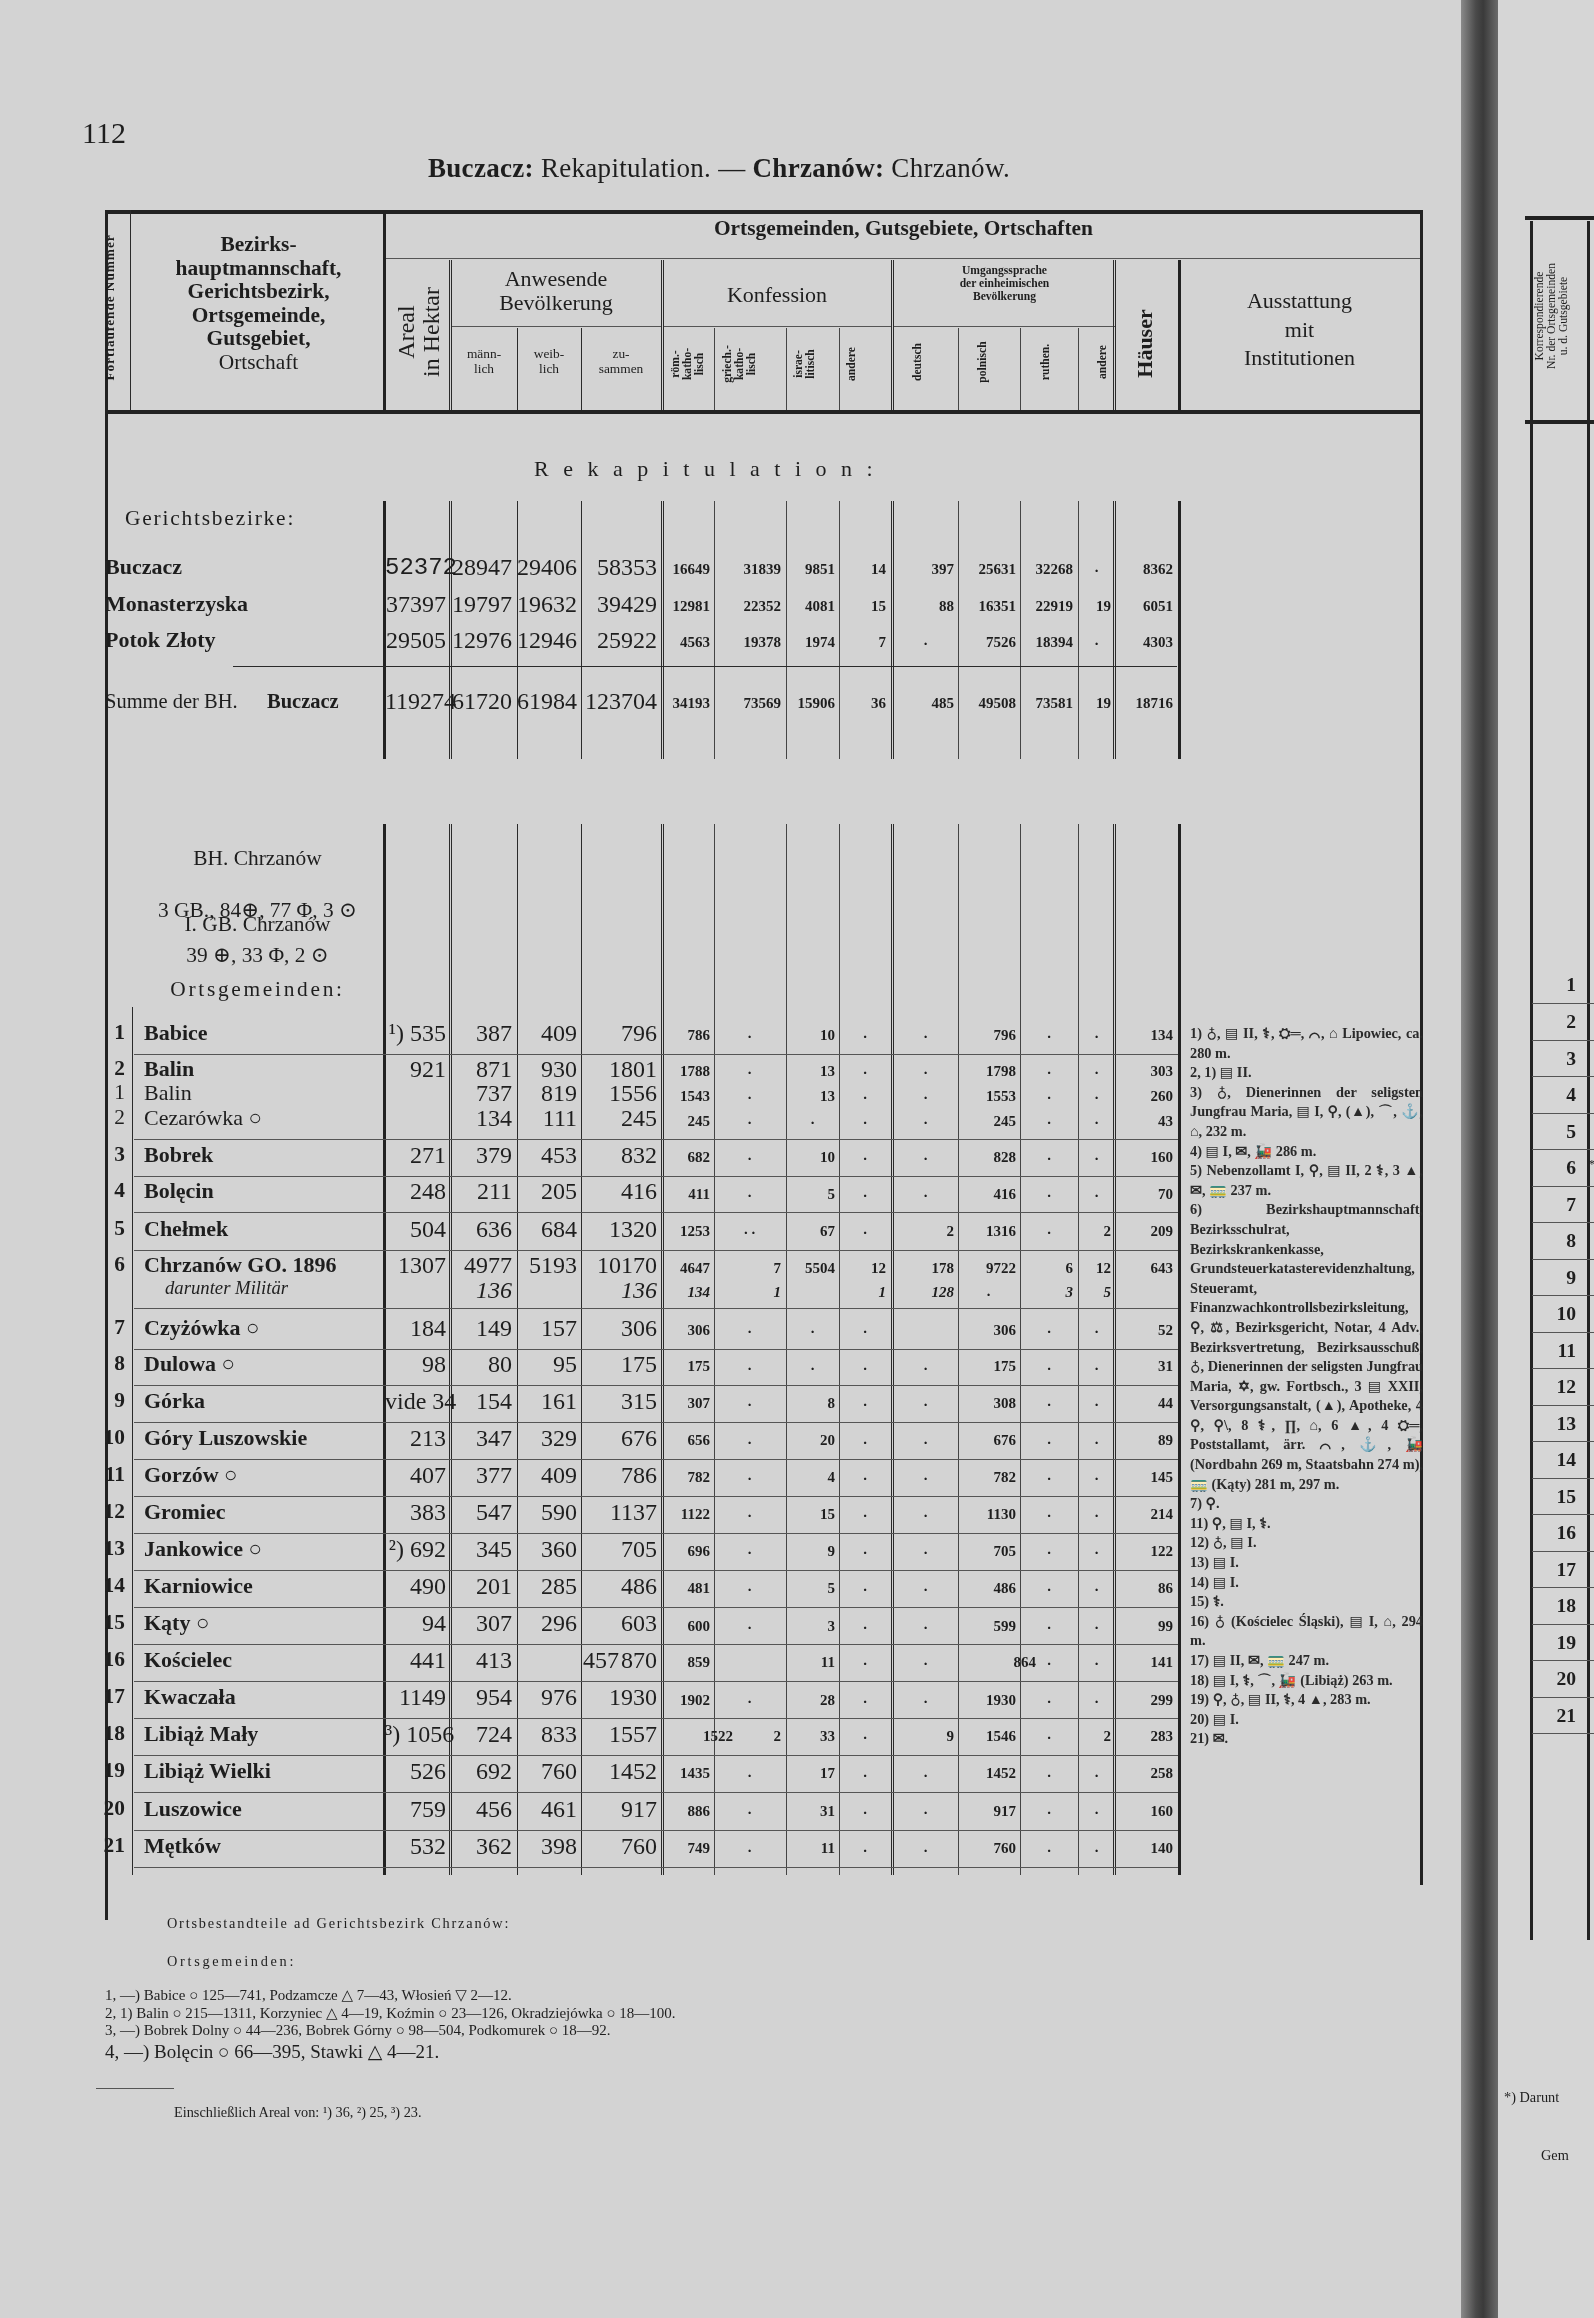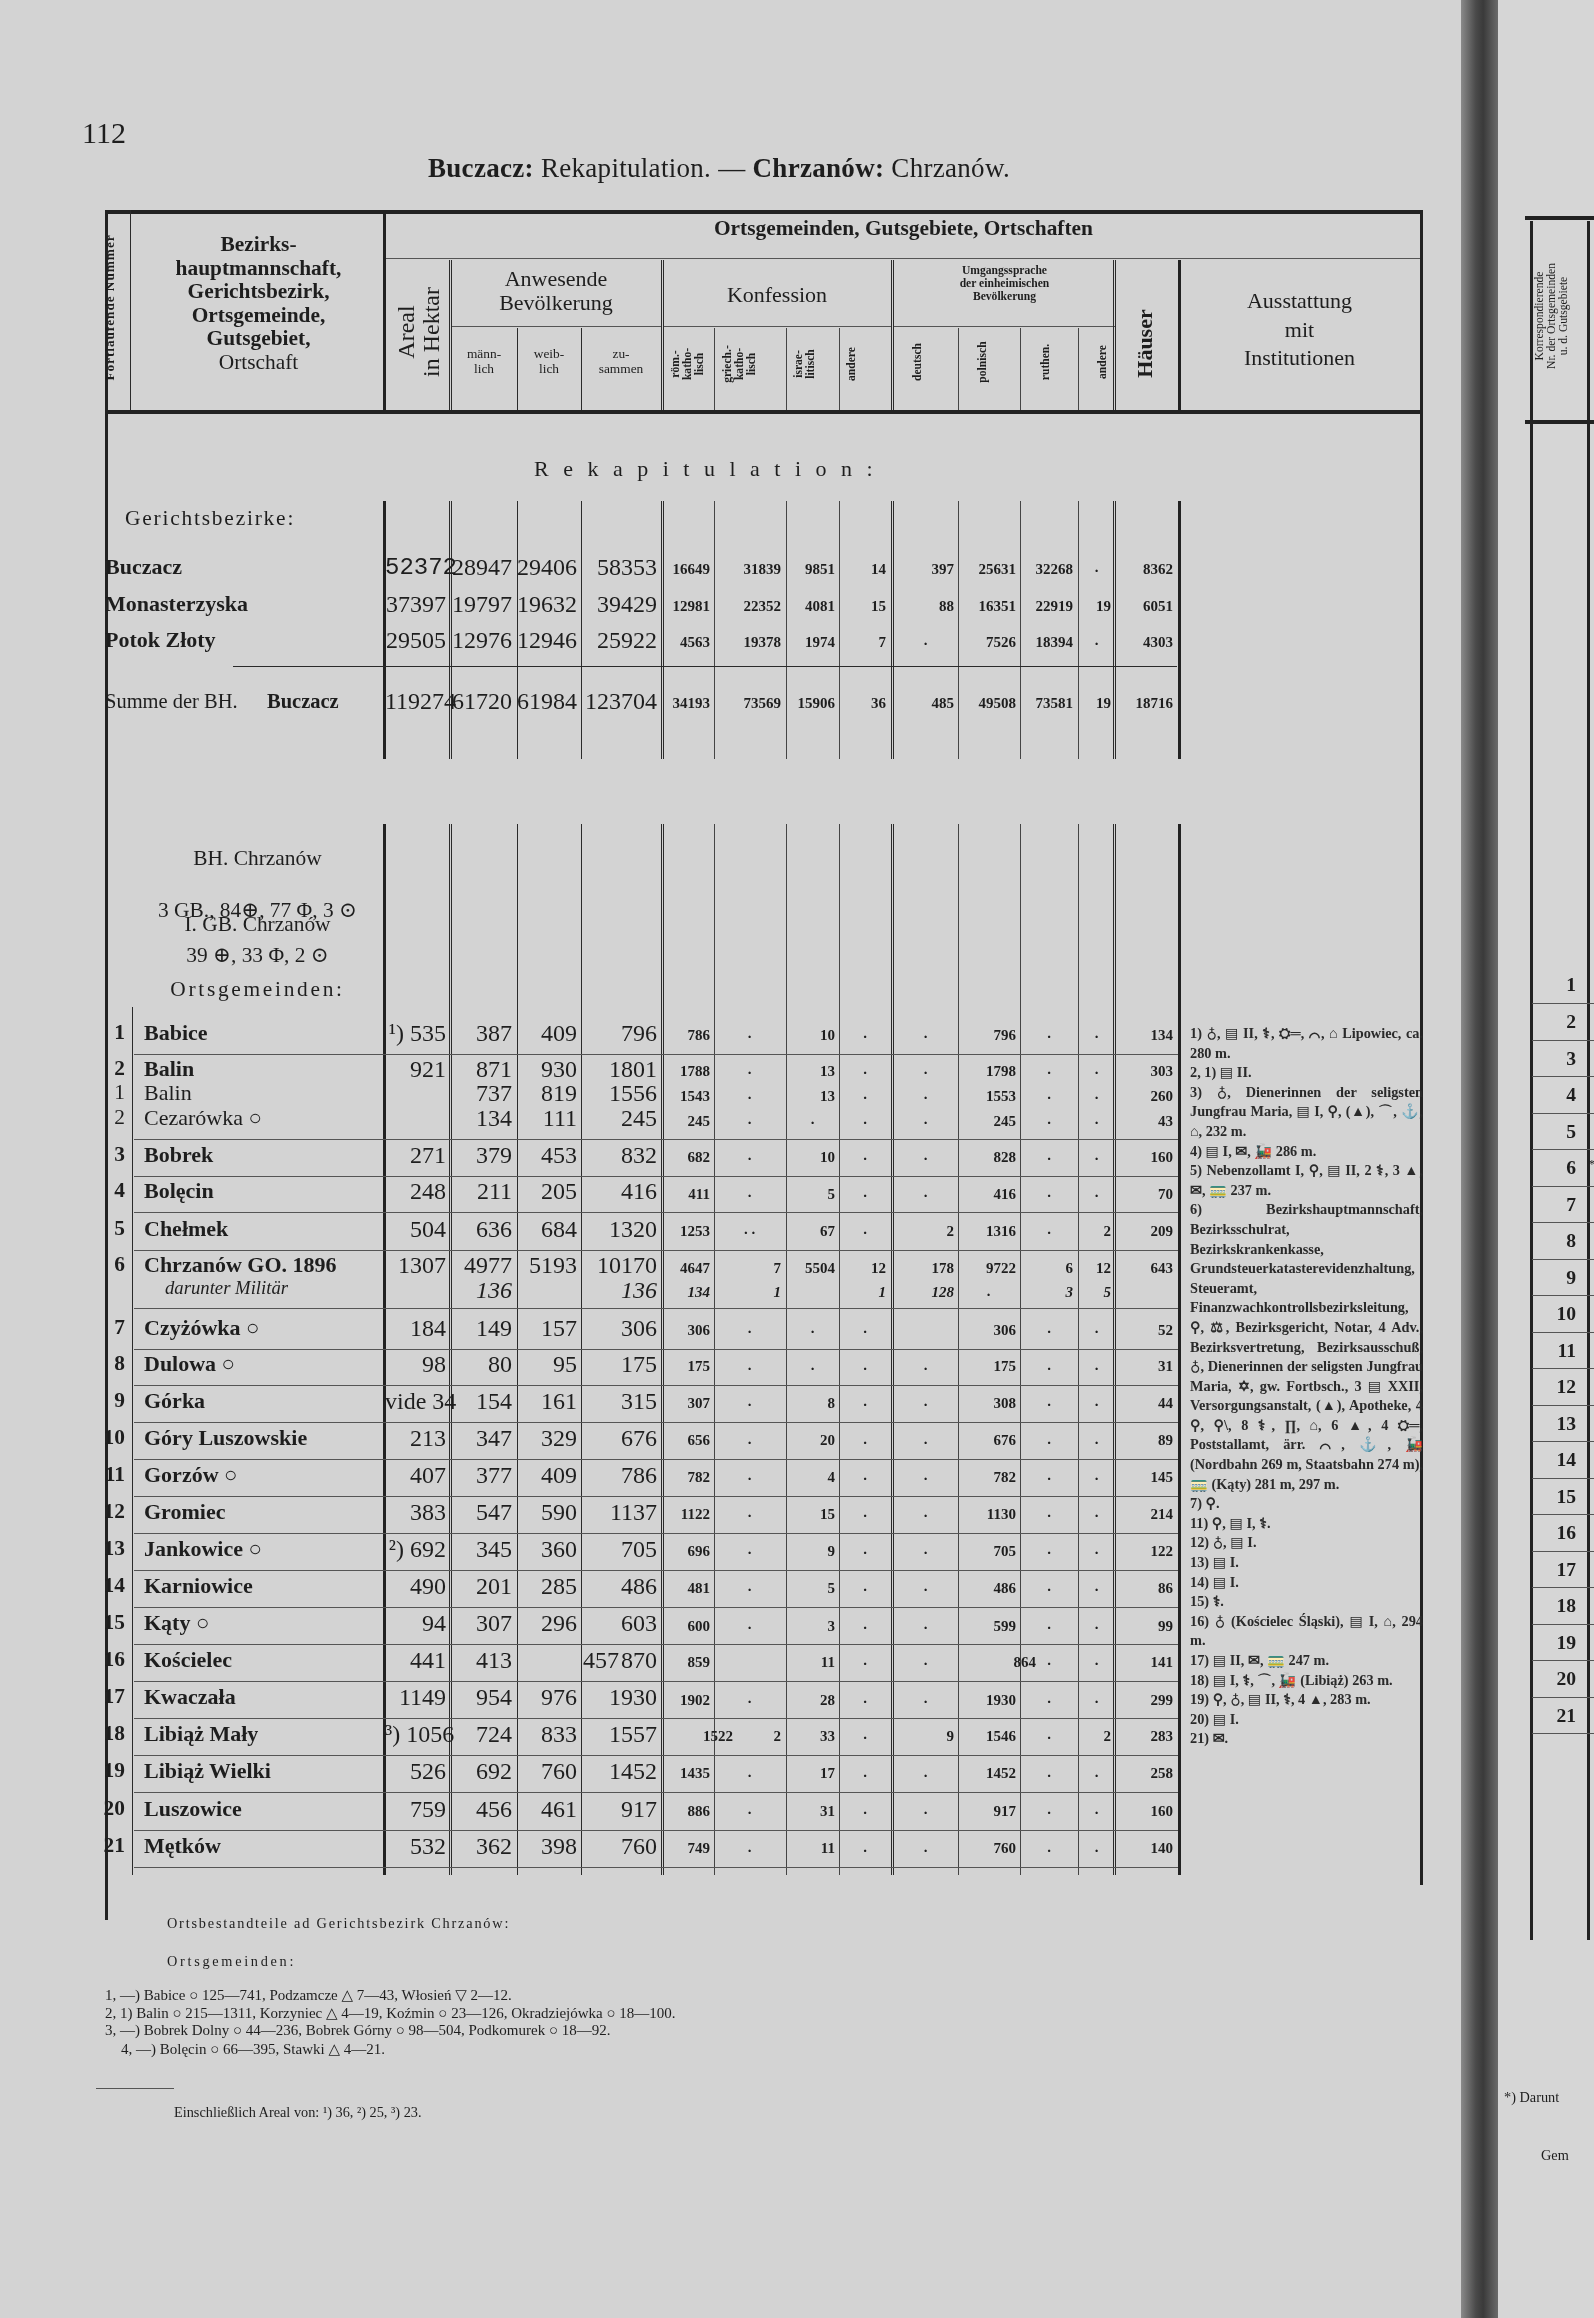--- a/index.html
+++ b/index.html
@@ -637,21 +637,21 @@
     <p>20) ▤ I.</p>
     <p>21) ✉.</p>
   </div>
 
 <div id="footer">
     <div class="foot" style="left:167px;top:1915px;letter-spacing:1.8px;">Ortsbestandteile ad Gerichtsbezirk Chrzanów:</div>
     <div class="foot" style="left:167px;top:1953px;letter-spacing:2.7px;">Ortsgemeinden:</div>
     <div class="foot" style="left:105px;top:1986px;font-size:15px;">1, —) Babice ○ 125—741, Podzamcze △ 7—43, Włosień ▽ 2—12.</div>
     <div class="foot" style="left:105px;top:2004px;font-size:15px;">2,  1) Balin ○ 215—1311, Korzyniec △ 4—19, Koźmin ○ 23—126, Okradziejówka ○ 18—100.</div>
     <div class="foot" style="left:105px;top:2022px;font-size:15px;">3, —) Bobrek Dolny ○ 44—236, Bobrek Górny ○ 98—504, Podkomurek ○ 18—92.</div>
-    <div class="foot" style="left:121px;top:2040px;font-size:15px;text-align:right;">4, —) Bolęcin ○ 66—395, Stawki △ 4—21.</div>
+    <div class="foot" style="left:105px;top:2040px;font-size:19px;text-align:right;">4, —) Bolęcin ○ 66—395, Stawki △ 4—21.</div>
     <div class="hl thin" style="left:96px;top:2088px;width:78px;"></div>
     <div class="foot" style="left:174px;top:2104px;">Einschließlich Areal von: ¹) 36, ²) 25, ³) 23.</div>
   </div>
 
 <div id="rightpage">
     <div class="hl thick" style="left:1525px;top:216px;width:69px;"></div>
     <div class="vl thick" style="left:1530px;top:221px;height:1719px;"></div>
     <div class="vl thick" style="left:1587px;top:221px;height:1719px;"></div>
     <div class="hl thick" style="left:1525px;top:420px;width:69px;"></div>
     <div class="rot tiny" style="left:1534px;top:414px;width:196px;">

